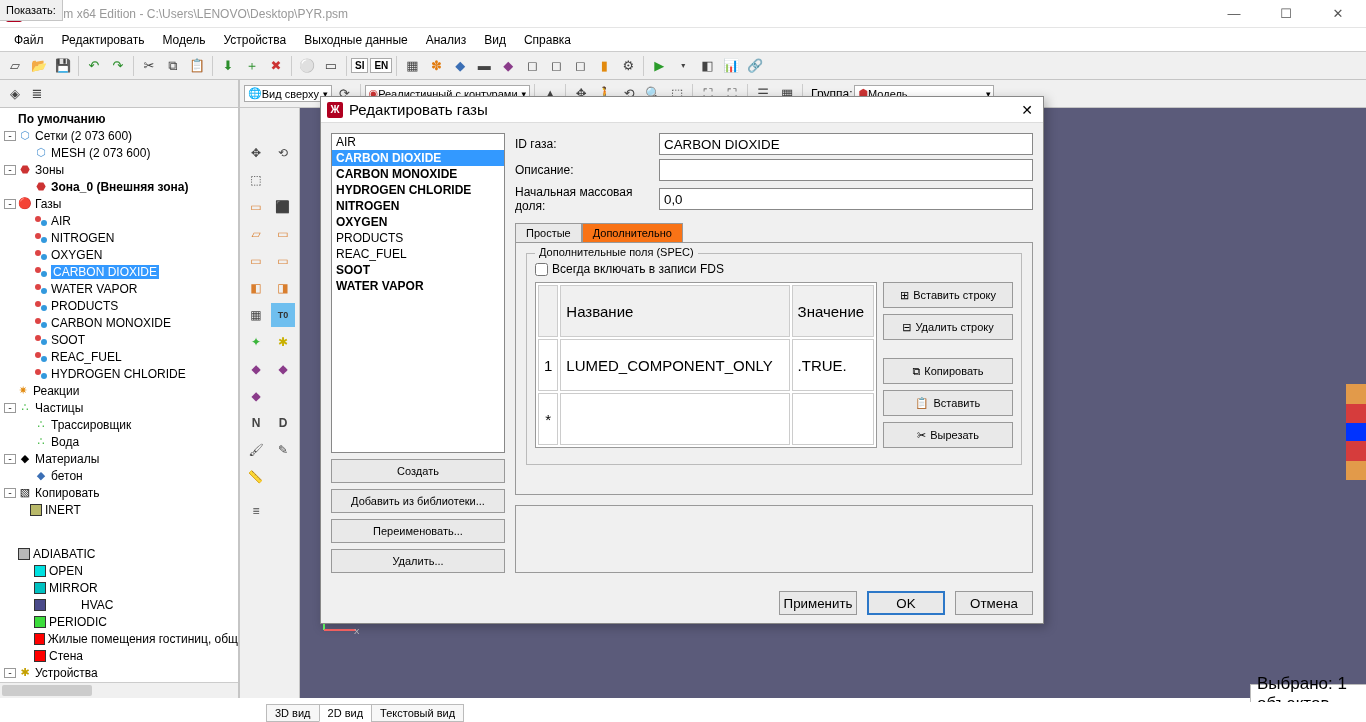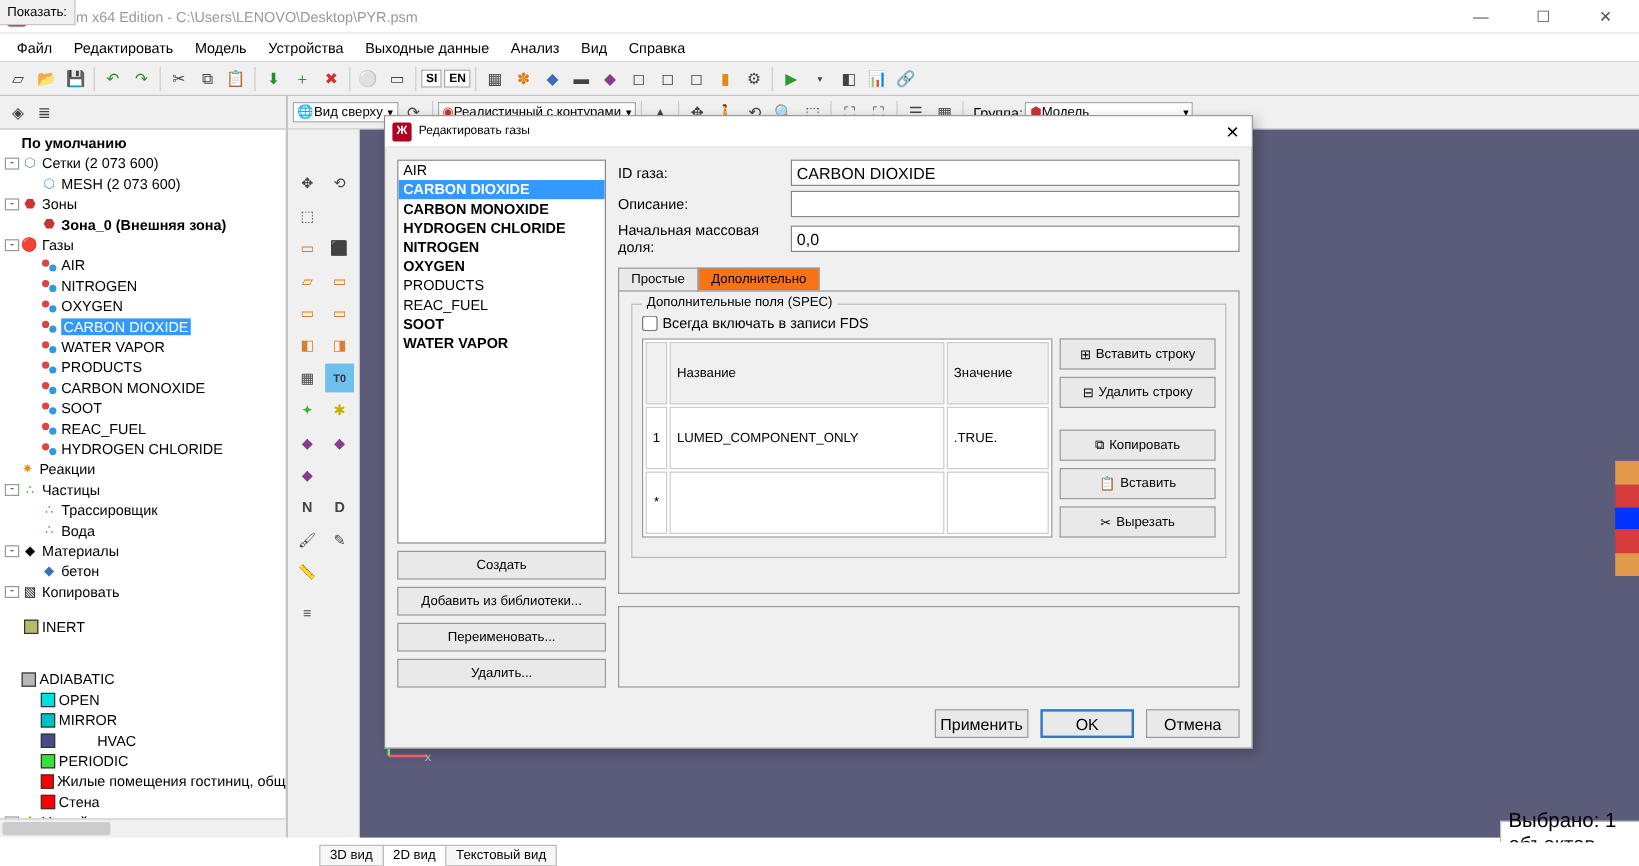--- a/index.html
+++ b/index.html
@@ -51,21 +51,21 @@
   .canvas { flex:1; background:#5b5b7a; position:relative; }
   .axis-gizmo {position:absolute; left:14px; bottom:58px; width:46px; height:46px;}
   .model-bar { position:absolute; right:0; top:276px; width:20px; height:96px; display:flex; flex-direction:column; }
   .model-bar div {flex:1;}
   .show-label { position:absolute; left:0; top:0; padding:4px 6px; background:#f0f0f0; border-right:1px solid #c5c5c5; border-bottom:1px solid #c5c5c5; font-size:11px; }
   
   
   .dialog { position:absolute; left:320px; top:96px; width:724px; height:528px; background:#f0f0f0; border:1px solid #888; box-shadow:3px 3px 10px rgba(0,0,0,0.25); display:flex; flex-direction:column; }
   .dlg-title { height:26px; display:flex; align-items:center; padding:0 6px; background:#fff; border-bottom:1px solid #ddd; }
   .dlg-title .ic { width:16px; height:16px; background:#b00020; color:#fff; font-size:10px;font-weight:bold;display:flex;align-items:center;justify-content:center;border-radius:2px;}
-  .dlg-title .txt { margin-left:6px; font-size:10px;}
+  .dlg-title .txt { margin-left:6px; font-size:15px;}
   .dlg-title .close { margin-left:auto; font-size:14px; padding:0 4px; }
   .dlg-body { flex:1; display:flex; padding:10px; gap:10px; }
   .dlg-left { width:174px; display:flex; flex-direction:column; gap:6px; }
   .gas-list { flex:1; border:1px solid #888; background:#fff; overflow:auto; }
   .gas-item { padding:1px 4px; }
   .gas-item.sel { background:#3399ff; color:#fff; font-weight:bold; }
   .gas-item.bold { font-weight:bold; }
   .dlg-btn { height:24px; border:1px solid #999; background:#e9e9e9; font-size:11px; }
   .dlg-right { flex:1; display:flex; flex-direction:column; }
   .form-row { display:flex; align-items:center; margin-bottom:4px; }
@@ -73,21 +73,21 @@
   .form-row input[type=text] { flex:1; border:1px solid #888; padding:2px 4px; background:#fff; height:22px; }
   .tabs { display:flex; margin-top:6px; }
   .tab { padding:3px 10px; border:1px solid #999; border-bottom:none; background:#e9e9e9; font-size:11px; }
   .tab.active { background:#f97316; border-bottom:1px solid #f0f0f0; }
   .tab-pane { border:1px solid #999; flex:1; padding:10px; margin-top:-1px; }
   .fieldset { border:1px solid #bbb; padding:8px; position:relative; height:212px; }
   .fieldset .legend { position:absolute; top:-8px; left:8px; background:#f0f0f0; padding:0 4px; font-size:11px; }
   .chk { display:flex; align-items:center; gap:4px; margin-bottom:6px; }
   .spec-area { display:flex; gap:6px; }
   .spec-table { flex:1; border:1px solid #999; background:#fff; }
-  .spec-table th, .spec-table td { border:1px solid #ccc; padding:2px 5px; text-align:left; font-weight:normal; font-size:11px; }
+  .spec-table th, .spec-table td { border:1px solid #ccc; padding:2px 5px; text-align:left; font-weight:normal; font-size:15px; }
   .spec-table th { background:#f0f0f0; }
   .spec-btns { width:130px; display:flex; flex-direction:column; gap:6px; }
   .spec-btns button { height:26px; border:1px solid #999; background:#e9e9e9; font-size:11px; display:flex;align-items:center;justify-content:center;gap:4px; }
   .dlg-bottom-area { border:1px solid #999; height:68px; margin-top:10px; }
   .dlg-footer { display:flex; justify-content:flex-end; gap:10px; padding:8px 10px; }
   .dlg-footer button { width:78px; height:24px; border:1px solid #999; background:#e9e9e9; }
   .dlg-footer button.default { border:2px solid #2d78c8; }
   
   
   .statusbar { position:absolute; left:0; right:0; bottom:0; display:flex; flex-direction:column; }
@@ -313,21 +313,21 @@
       <div class="tree-row" style="padding-left:34px;">
           <span class="tree-ic" style="color:#3b6fb5">◆</span>
           <span>бетон</span>
         </div>
       <div class="tree-row" style="padding-left:4px;">
           <span class="tree-exp">-</span>
           <span class="tree-ic">▧</span>
           <span>Копировать</span>
         </div>
       <div id="surf-tree">
-          <div class="tree-row" style="padding-left: 20px; margin-top: 12px;">
+          <div class="tree-row" style="padding-left: 30px;">
             <span class="sq" style="background:#b9b96a"></span>
             <span>INERT</span>
           </div>
           <div class="tree-row" style="padding-left: 18px; margin-top: 27px;">
             <span class="sq" style="background:#b8b8b8"></span>
             <span>ADIABATIC</span>
           </div>
           <div class="tree-row" style="padding-left: 34px;">
             <span class="sq" style="background:#00e0e0"></span>
             <span>OPEN</span>

